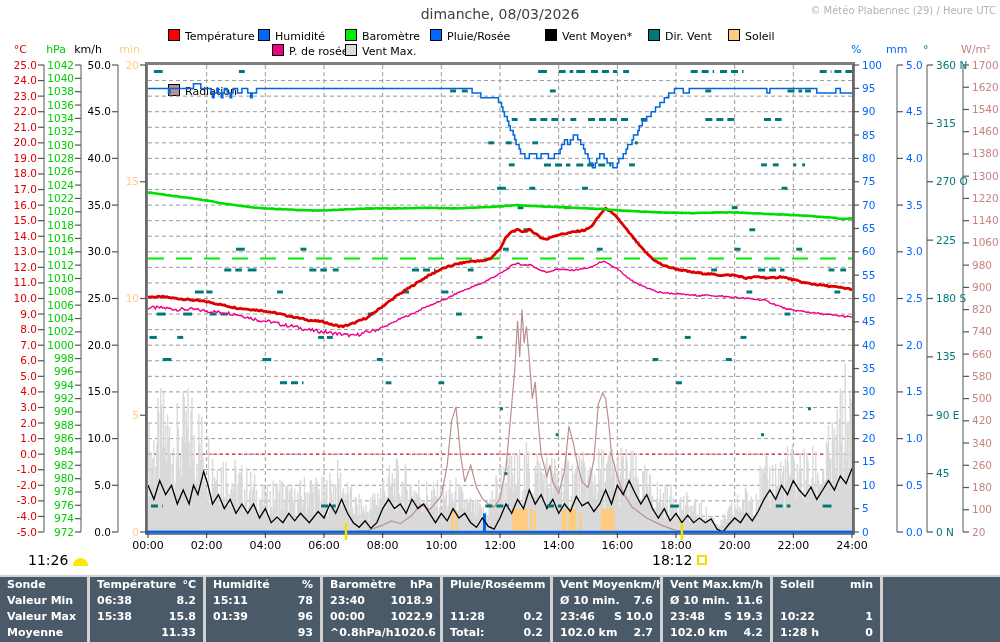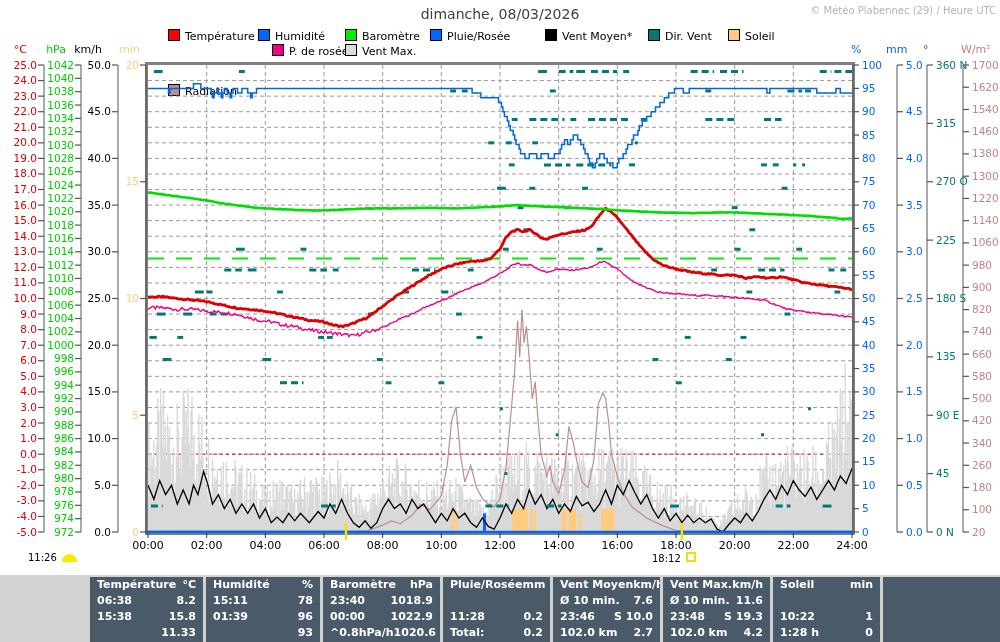--- a/index.html
+++ b/index.html
@@ -5,21 +5,21 @@
   html,body{margin:0;padding:0;background:#fff;}
   .page{position:relative;width:1000px;height:642px;overflow:hidden;
         font-family:"DejaVu Sans","Liberation Sans",sans-serif;background:#fff;}
   .title{position:absolute;top:6px;left:0;width:1000px;text-align:center;
          font-size:14px;color:#404040;}
   .copyright{position:absolute;top:5px;right:4px;font-size:10px;color:#b4b4b4;}
   .legend-item{position:absolute;height:12px;font-size:11px;color:#000;white-space:nowrap;}
   .legend-item .sw{display:inline-block;width:10px;height:10px;border:1px solid #000;
                    vertical-align:-1px;margin-right:5px;}
   #chart{position:absolute;left:0;top:0;}
-  .foot{position:absolute;font-size:10px;color:#000;white-space:nowrap;height:16px;}
+  .foot{position:absolute;font-size:14px;color:#000;white-space:nowrap;height:16px;}
   .moon-ic{display:inline-block;width:15px;height:8px;background:#ffe800;
            border-radius:8px 8px 0 0;margin-left:5px;vertical-align:-1px;}
   .sq-ic{display:inline-block;width:6px;height:6px;border:2px solid #f0e000;
          margin-left:5px;vertical-align:0px;}
   .sun-ic{display:inline-block;margin-left:4px;vertical-align:-3px;}
   .stats{position:absolute;left:0;top:575px;width:1000px;height:67px;background:#d2d2d2;}
   .stats .col{position:absolute;top:2px;height:65px;background:#4b5a68;}
   .stats .cell{height:16px;line-height:16px;font-size:11px;font-weight:bold;color:#fff;
                padding:0 7px;display:flex;justify-content:space-between;white-space:nowrap;overflow:hidden;}
   .stats .cell span{pointer-events:none;}
@@ -586,20 +586,38 @@
             <line x1="10.7" y1="4.3" x2="12.4" y2="2.6"></line>
           </g>
           <circle cx="7.5" cy="7.5" r="3" fill="#ffe800"></circle>
         </svg></span>
   </div>
   <div class="foot" style="left:652px;top:552px;">
     <span>18:12</span><span class="sq-ic"></span>
   </div>
 
   <div class="stats" id="stats">
+      <div class="col" style="left: 0px; width: 87px;">
+        <div class="cell" style="font-weight: bold;">
+          <span>Sonde</span>
+          <span></span>
+        </div>
+        <div class="cell" style="font-weight: bold;">
+          <span>Valeur Min</span>
+          <span></span>
+        </div>
+        <div class="cell" style="font-weight: bold;">
+          <span>Valeur Max</span>
+          <span></span>
+        </div>
+        <div class="cell" style="font-weight: bold;">
+          <span>Moyenne</span>
+          <span></span>
+        </div>
+      </div>
       <div class="col" style="left: 90px; width: 113px;">
         <div class="cell" style="font-weight: bold;">
           <span>Température</span>
           <span>°C</span>
         </div>
         <div class="cell">
           <span>06:38</span>
           <span>8.2</span>
         </div>
         <div class="cell">

